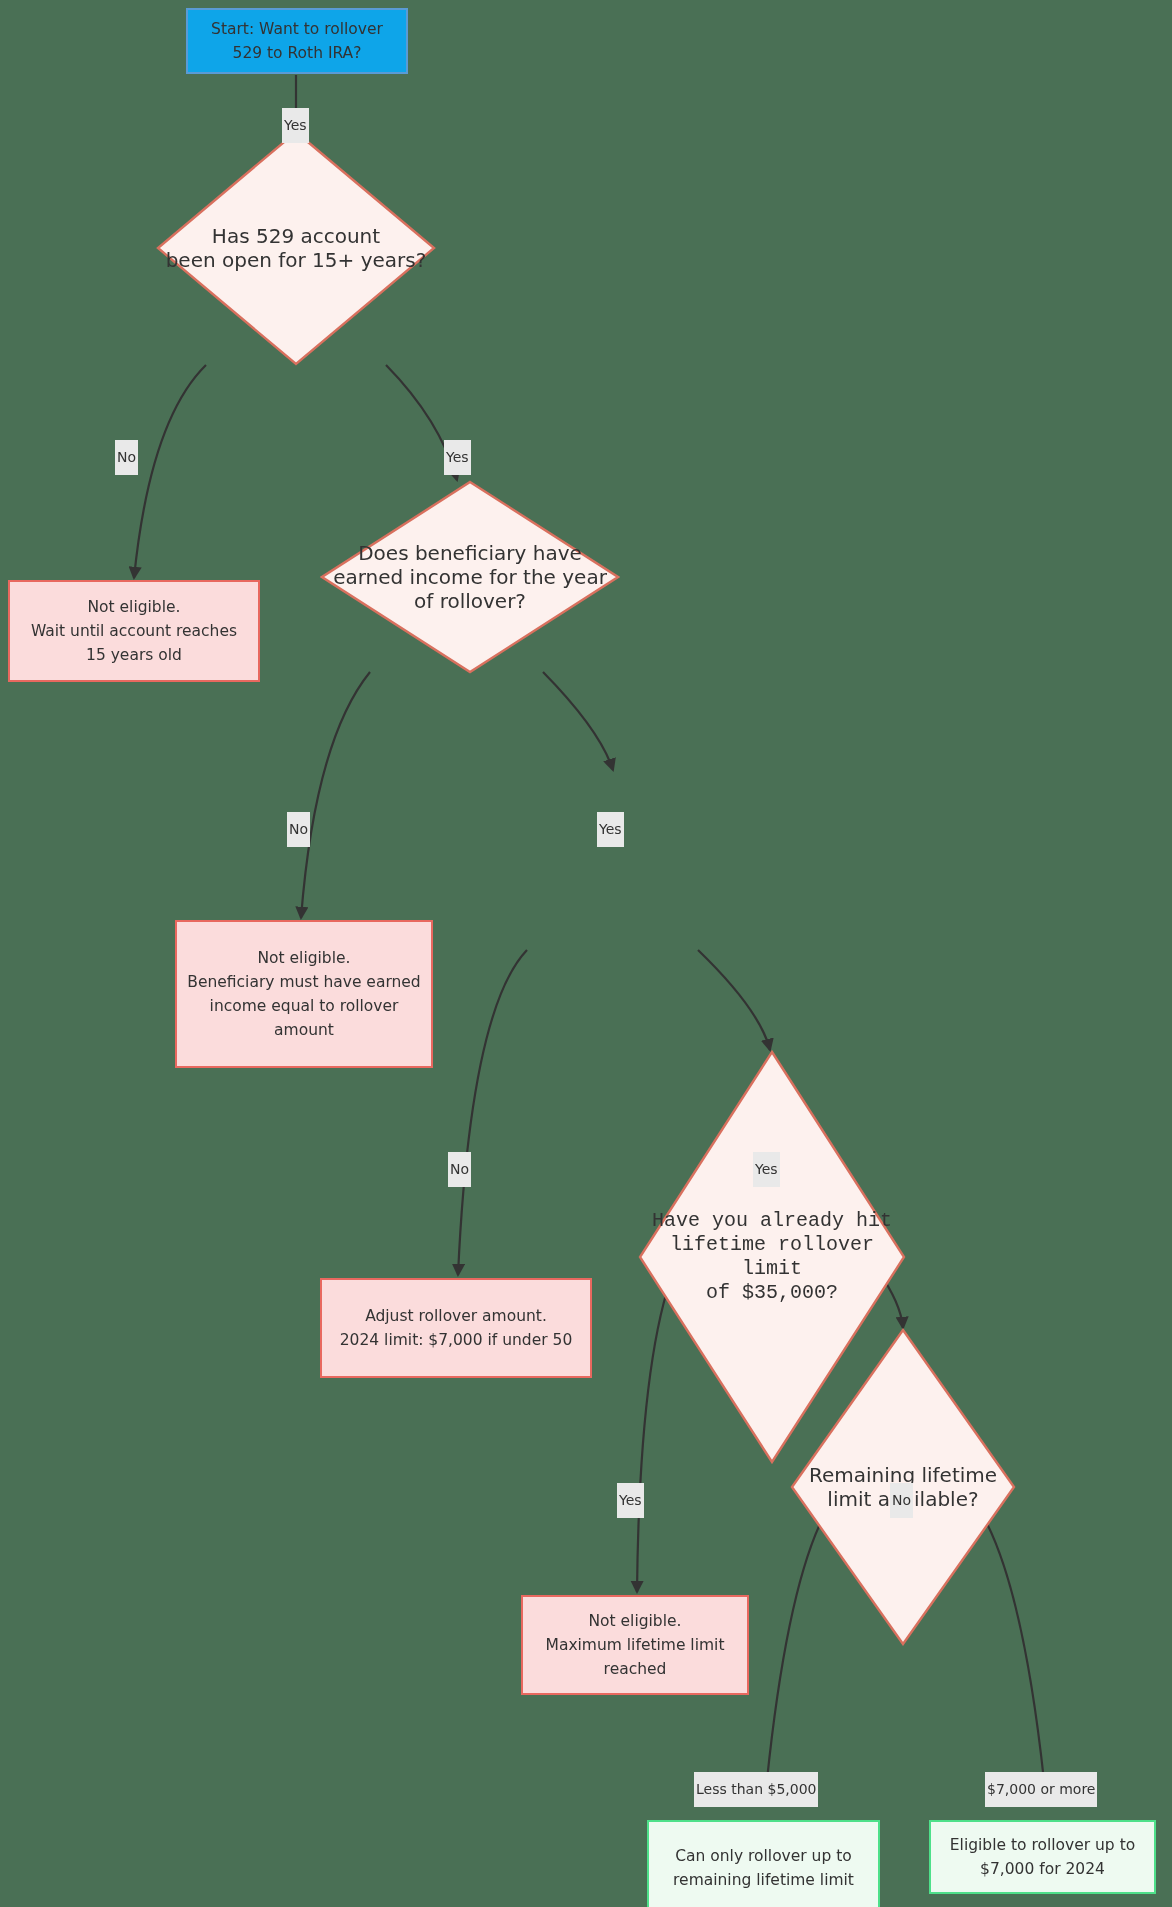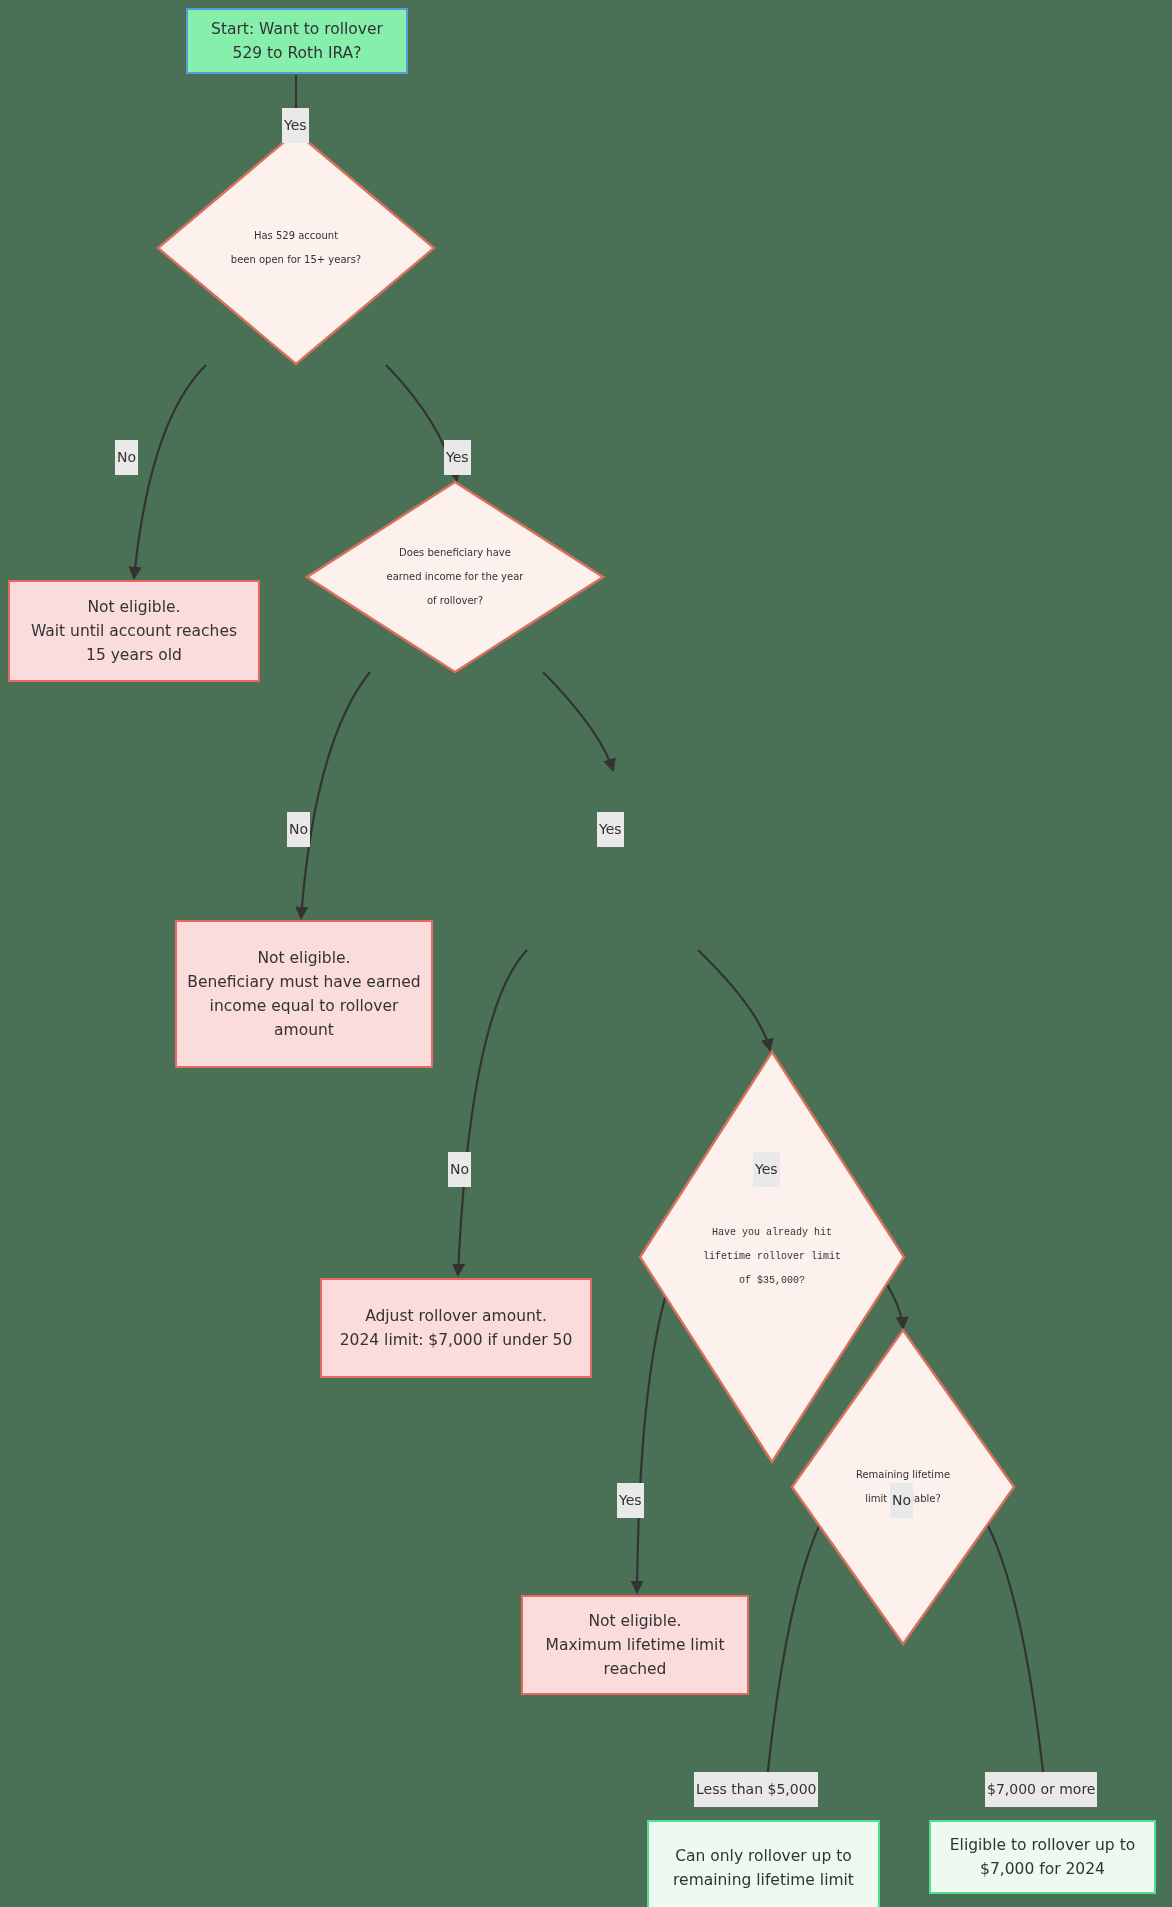--- a/index.html
+++ b/index.html
@@ -31,21 +31,21 @@
     font-size: 15.5px;
     line-height: 24px;
     white-space: pre-line;
     z-index: 3;
   }
   .node-rect {
     border-width: 2px;
     border-style: solid;
   }
   .node-start {
-    background: #86efac;
+    background: #0ea5e9;
     border-color: #5a9bd5;
   }
   .node-bad {
     background: #fbdcdc;
     border-color: #e8685f;
     text-align: center;
   }
   .node-good {
     background: #eefaf1;
     border-color: #4ee08a;
@@ -60,21 +60,21 @@
     display: block;
   }
   .diamond-label {
     position: absolute;
     inset: 0;
     display: flex;
     align-items: center;
     justify-content: center;
     text-align: center;
     color: #333333;
-    font-size: 10px;
+    font-size: 20px;
     line-height: 24px;
     white-space: pre-line;
     pointer-events: none;
   }
   .edge-label {
     position: absolute;
     background: #e9e9e9;
     color: #333333;
     font-size: 14px;
     line-height: 17px;
@@ -123,21 +123,21 @@
       <polygon points="140,2 278,118 140,234 2,118" fill="#fdf1ee" stroke="#d9705e" stroke-width="2.4"></polygon>
     </svg>
     <div class="diamond-label">Has 529 account
 been open for 15+ years?</div>
   </div>
 
   <div class="node node-rect node-bad" style="left:8px; top:580px; width:252px; height:102px;">Not eligible.
 Wait until account reaches
 15 years old</div>
 
-  <div class="diamond-wrap" style="left:305px; top:480px; width:300px; height:194px;">
+  <div class="diamond-wrap" style="left:320px; top:480px; width:300px; height:194px;">
     <svg viewBox="0 0 300 194">
       <polygon points="150,2 298,97 150,192 2,97" fill="#fdf1ee" stroke="#d9705e" stroke-width="2.4"></polygon>
     </svg>
     <div class="diamond-label">Does beneficiary have
 earned income for the year
 of rollover?</div>
   </div>
 
   <div class="node node-rect node-bad" style="left:175px; top:920px; width:258px; height:148px;">Not eligible.
 Beneficiary must have earned

